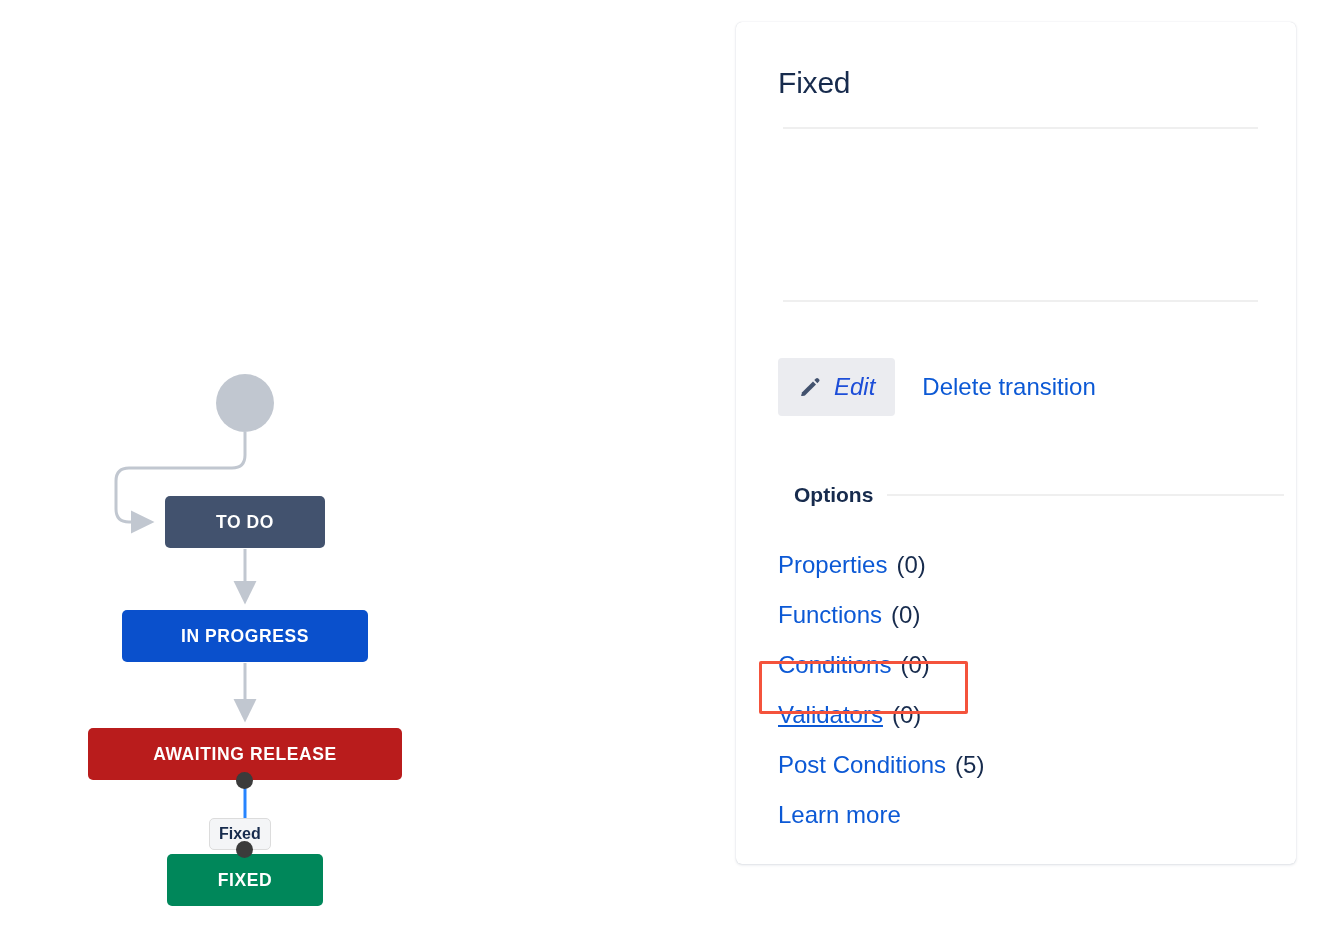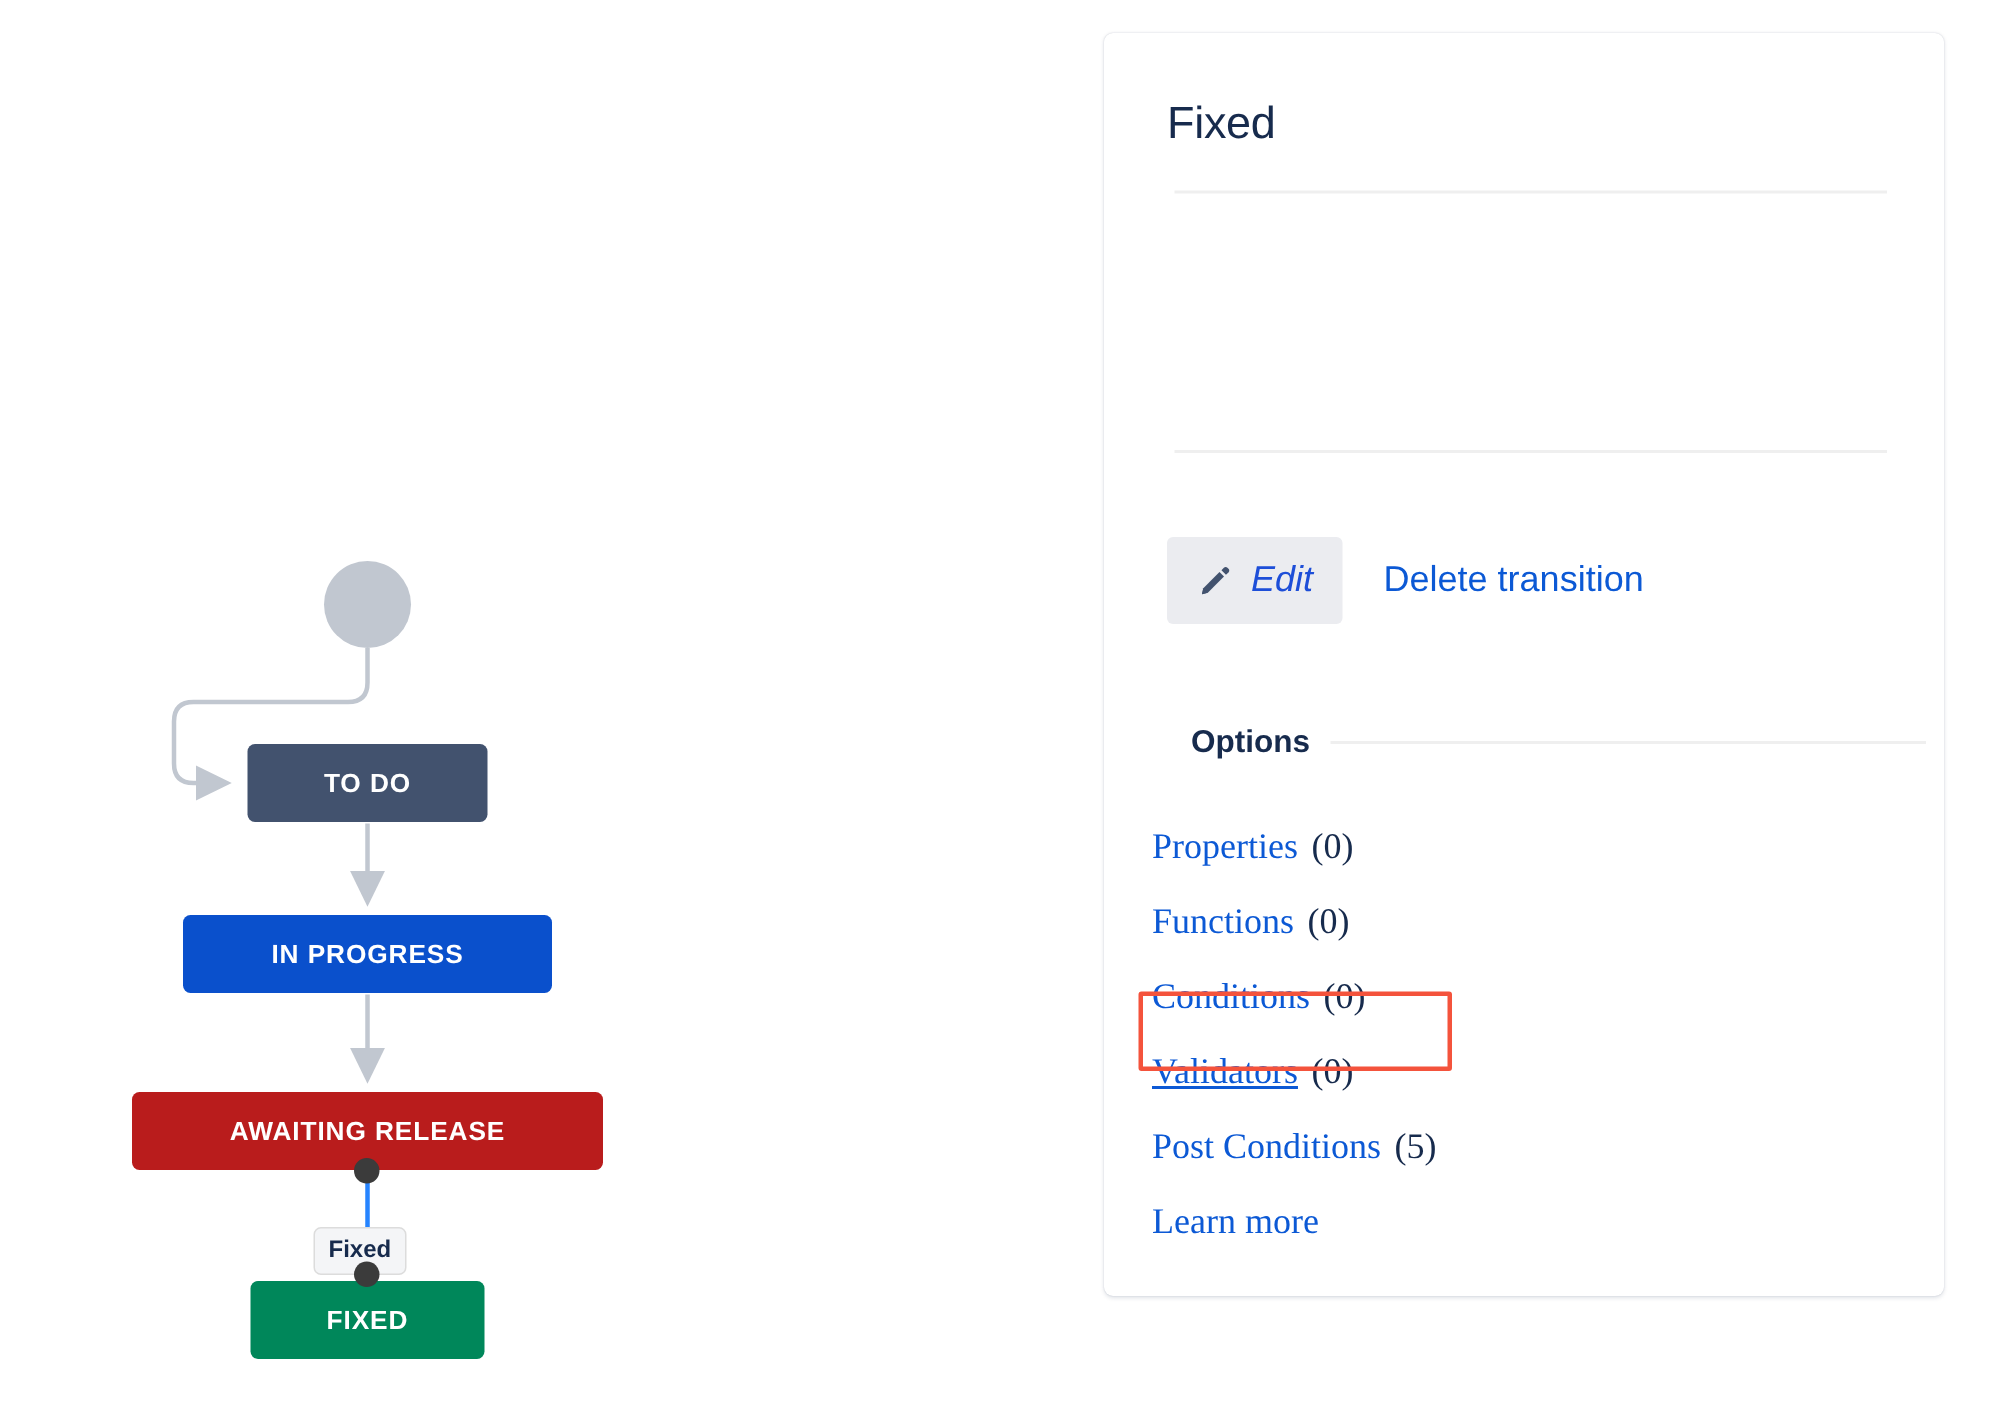--- a/index.html
+++ b/index.html
@@ -193,24 +193,23 @@
   }
   #options-rule {
     flex: 1;
     height: 2px;
     background: #EFEFEF;
     margin-left: 14px;
   }
 
   #options-list {
     position: absolute;
-    left: 32px;
+    left: 42px;
     top: 518px;
     width: 470px;
-    font-family: Liberation Serif, serif;
   }
   .option-row {
     height: 50px;
     display: flex;
     align-items: center;
     font-size: 24px;
     color: #172B4D;
   }
   .option-link {
     color: #0C59D5;

